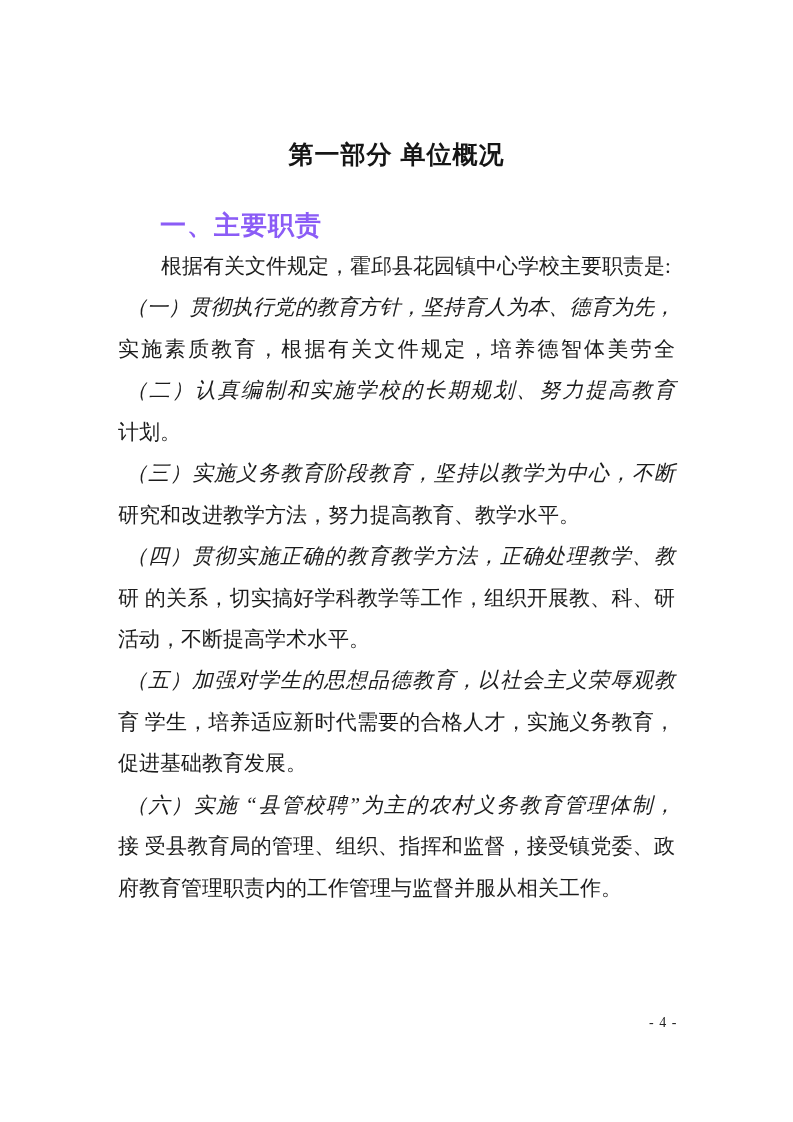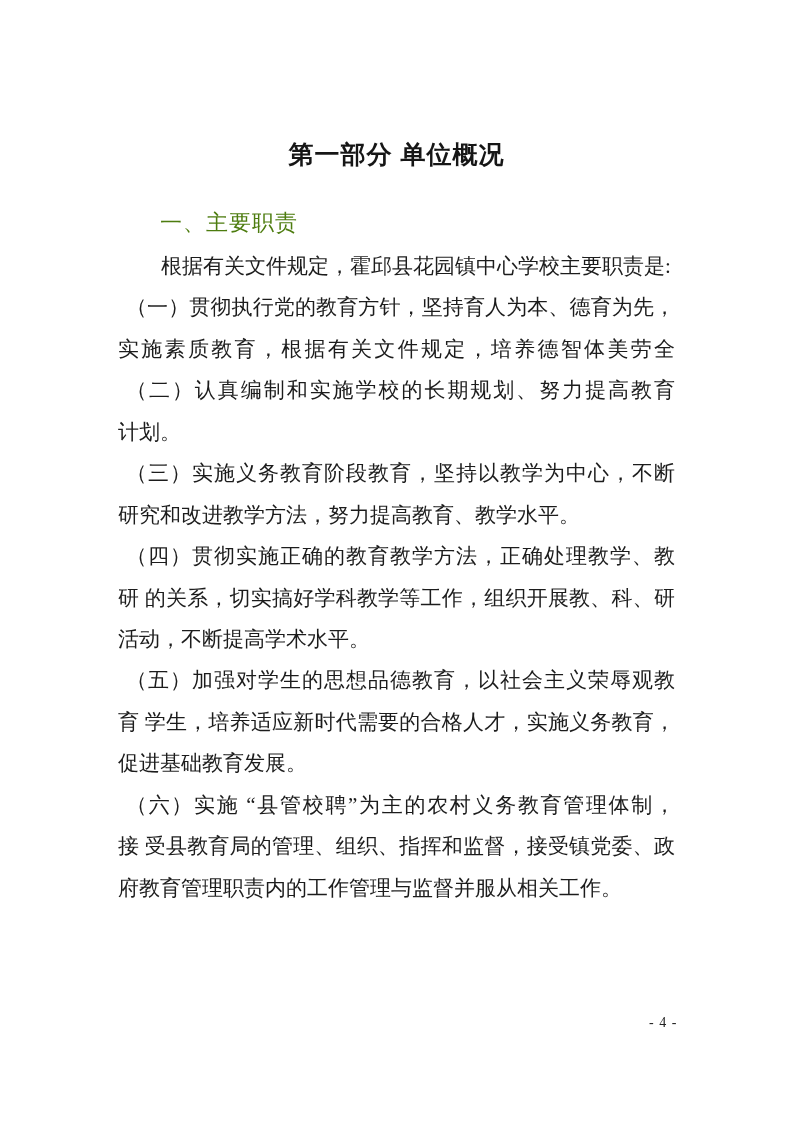--- a/index.html
+++ b/index.html
@@ -26,24 +26,24 @@
     font-weight: bold;
     font-size: 25px;
     letter-spacing: 1px;
     color: #161616;
   }
   .section-heading {
     position: absolute;
     top: 208px;
     left: 160px;
     font-family: "Liberation Sans", "DejaVu Sans", sans-serif;
-    font-weight: normal;
-    font-size: 22px;
+    font-weight: bold;
+    font-size: 26px;
     letter-spacing: 1px;
-    color: #4d7c0f;
+    color: #8b5cf6;
   }
   .doc-body {
     position: absolute;
     top: 246px;
     left: 118px;
     width: 557px;
     font-size: 21px;
   }
   .line {
     height: 41.45px;
@@ -53,20 +53,21 @@
   .line.just {
     white-space: normal;
     text-align: justify;
     text-align-last: justify;
   }
   .line.indent-first {
     padding-left: 43px;
   }
   .line.num {
     padding-left: 8px;
+    font-style: italic;
   }
   .page-number {
     position: absolute;
     top: 1015px;
     left: 649px;
     font-size: 14px;
     letter-spacing: 1px;
     color: #222222;
   }
 </style>

